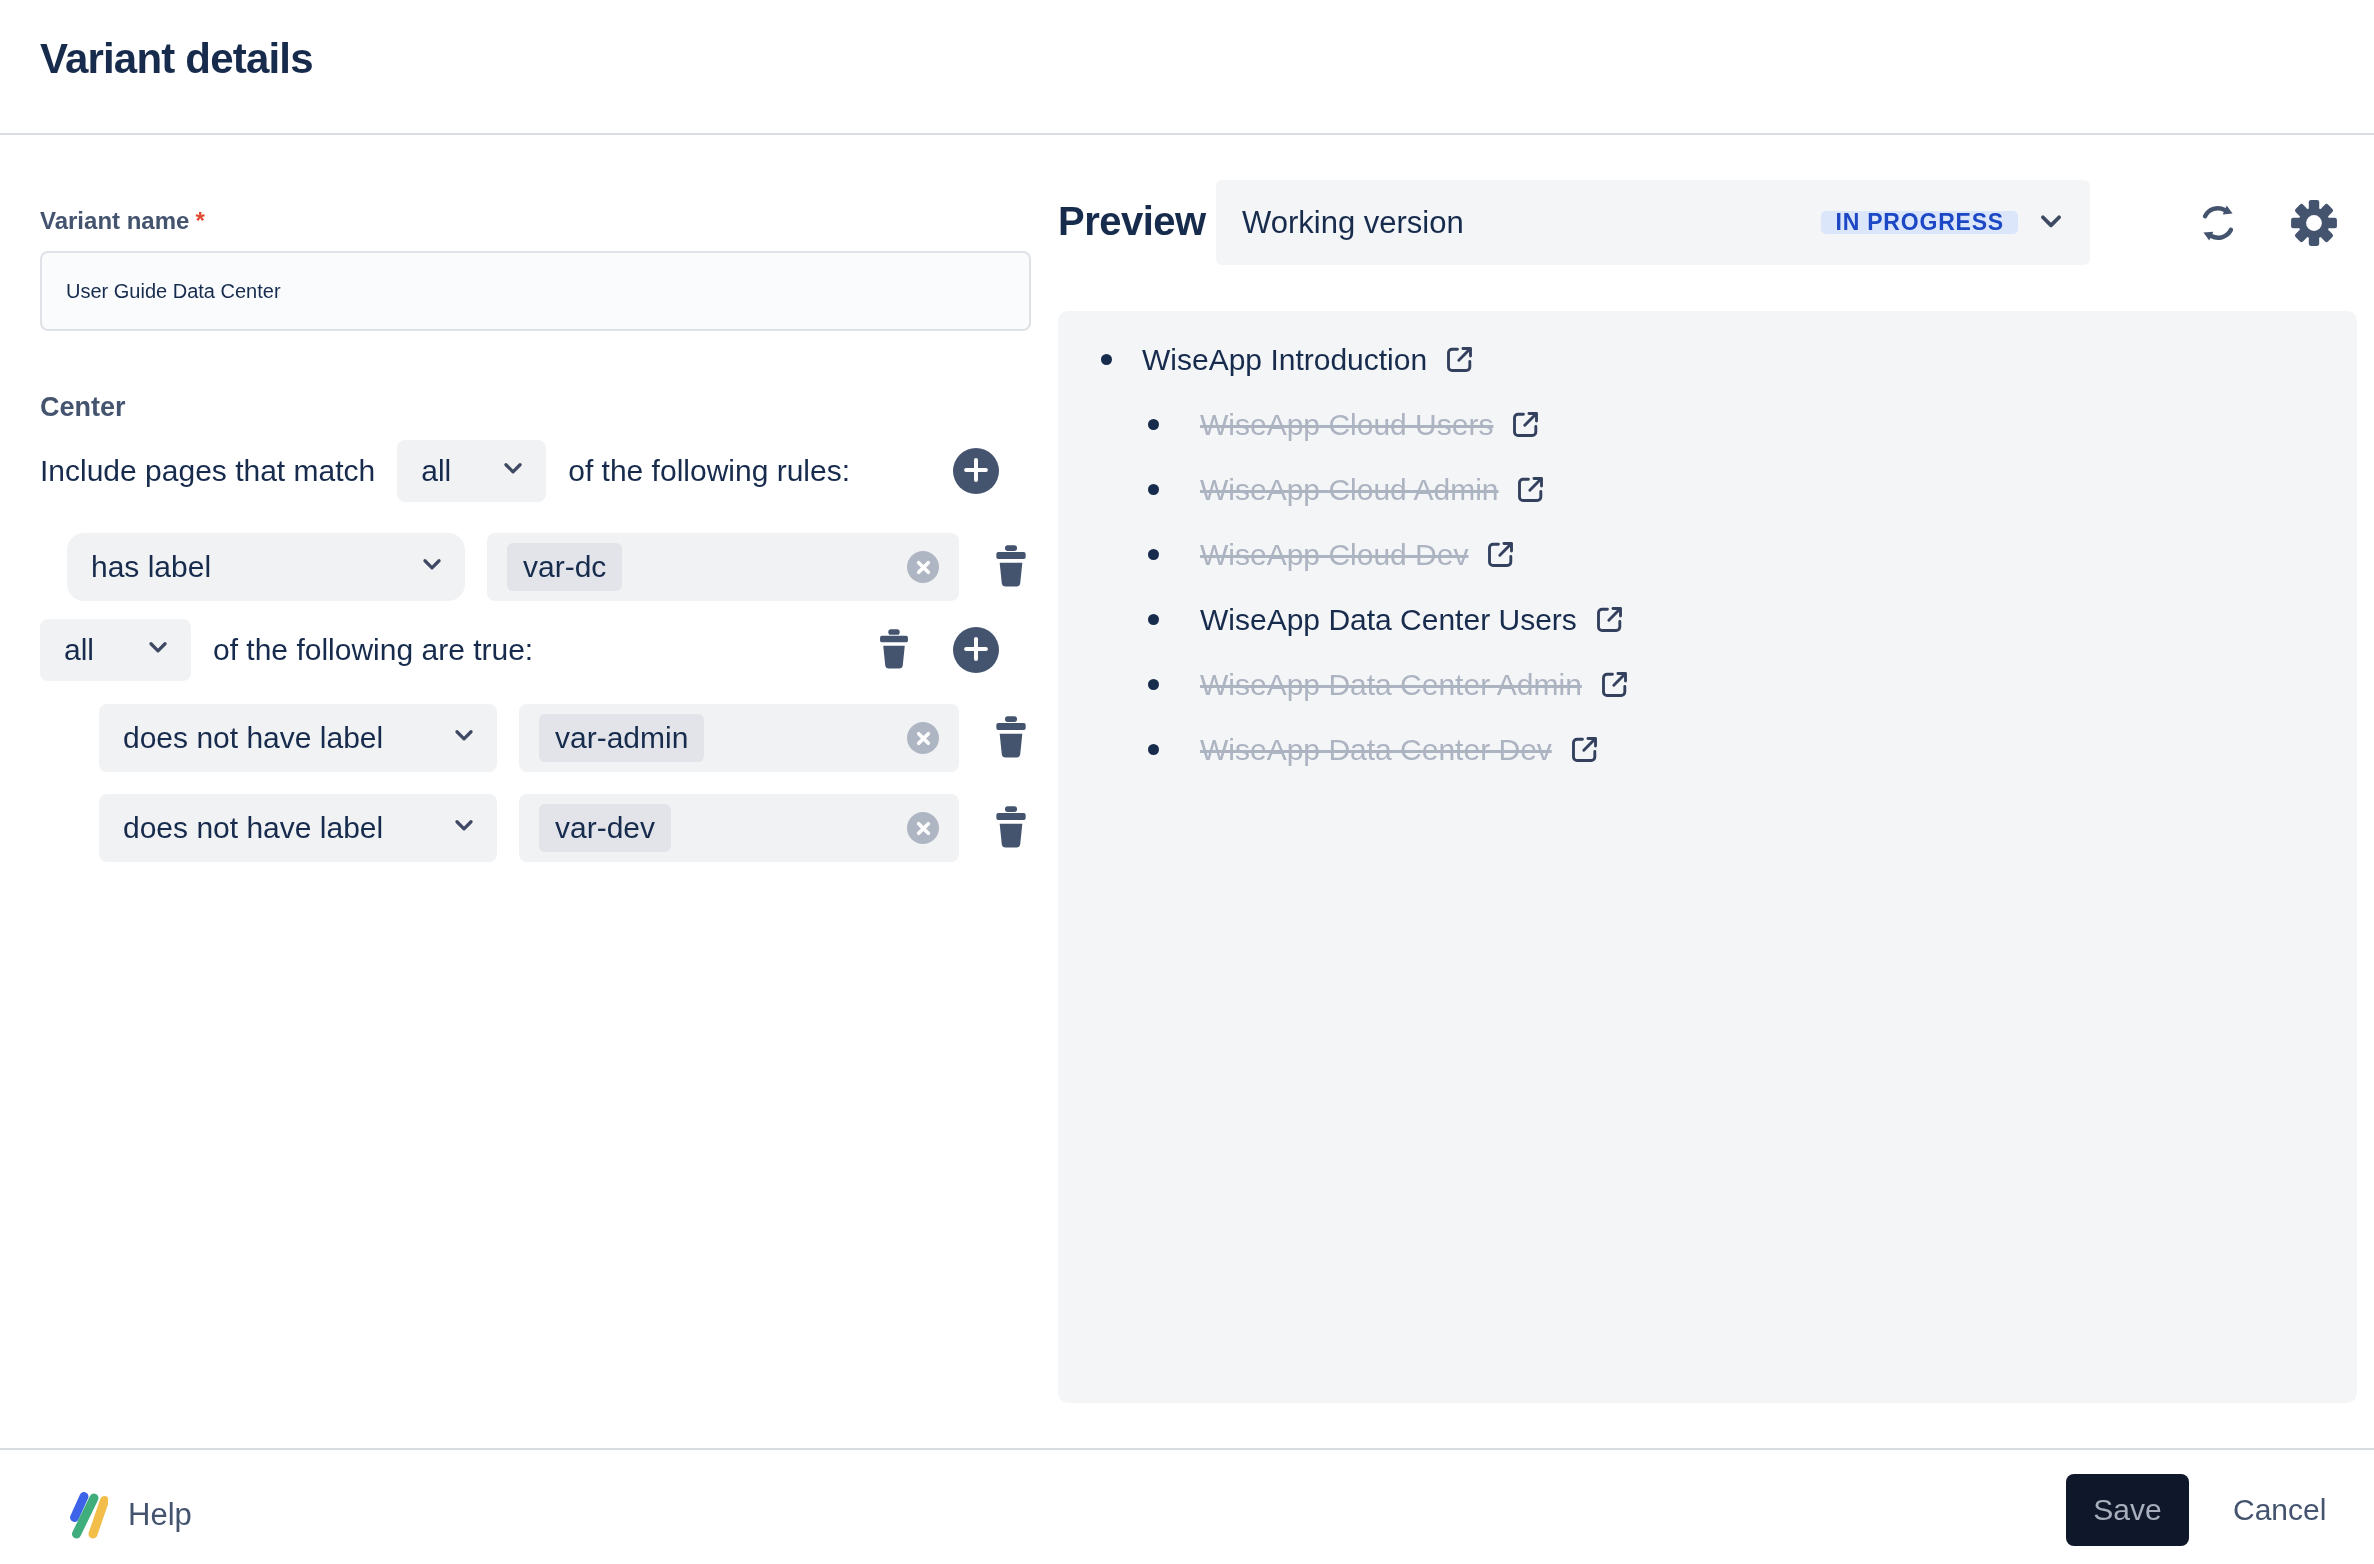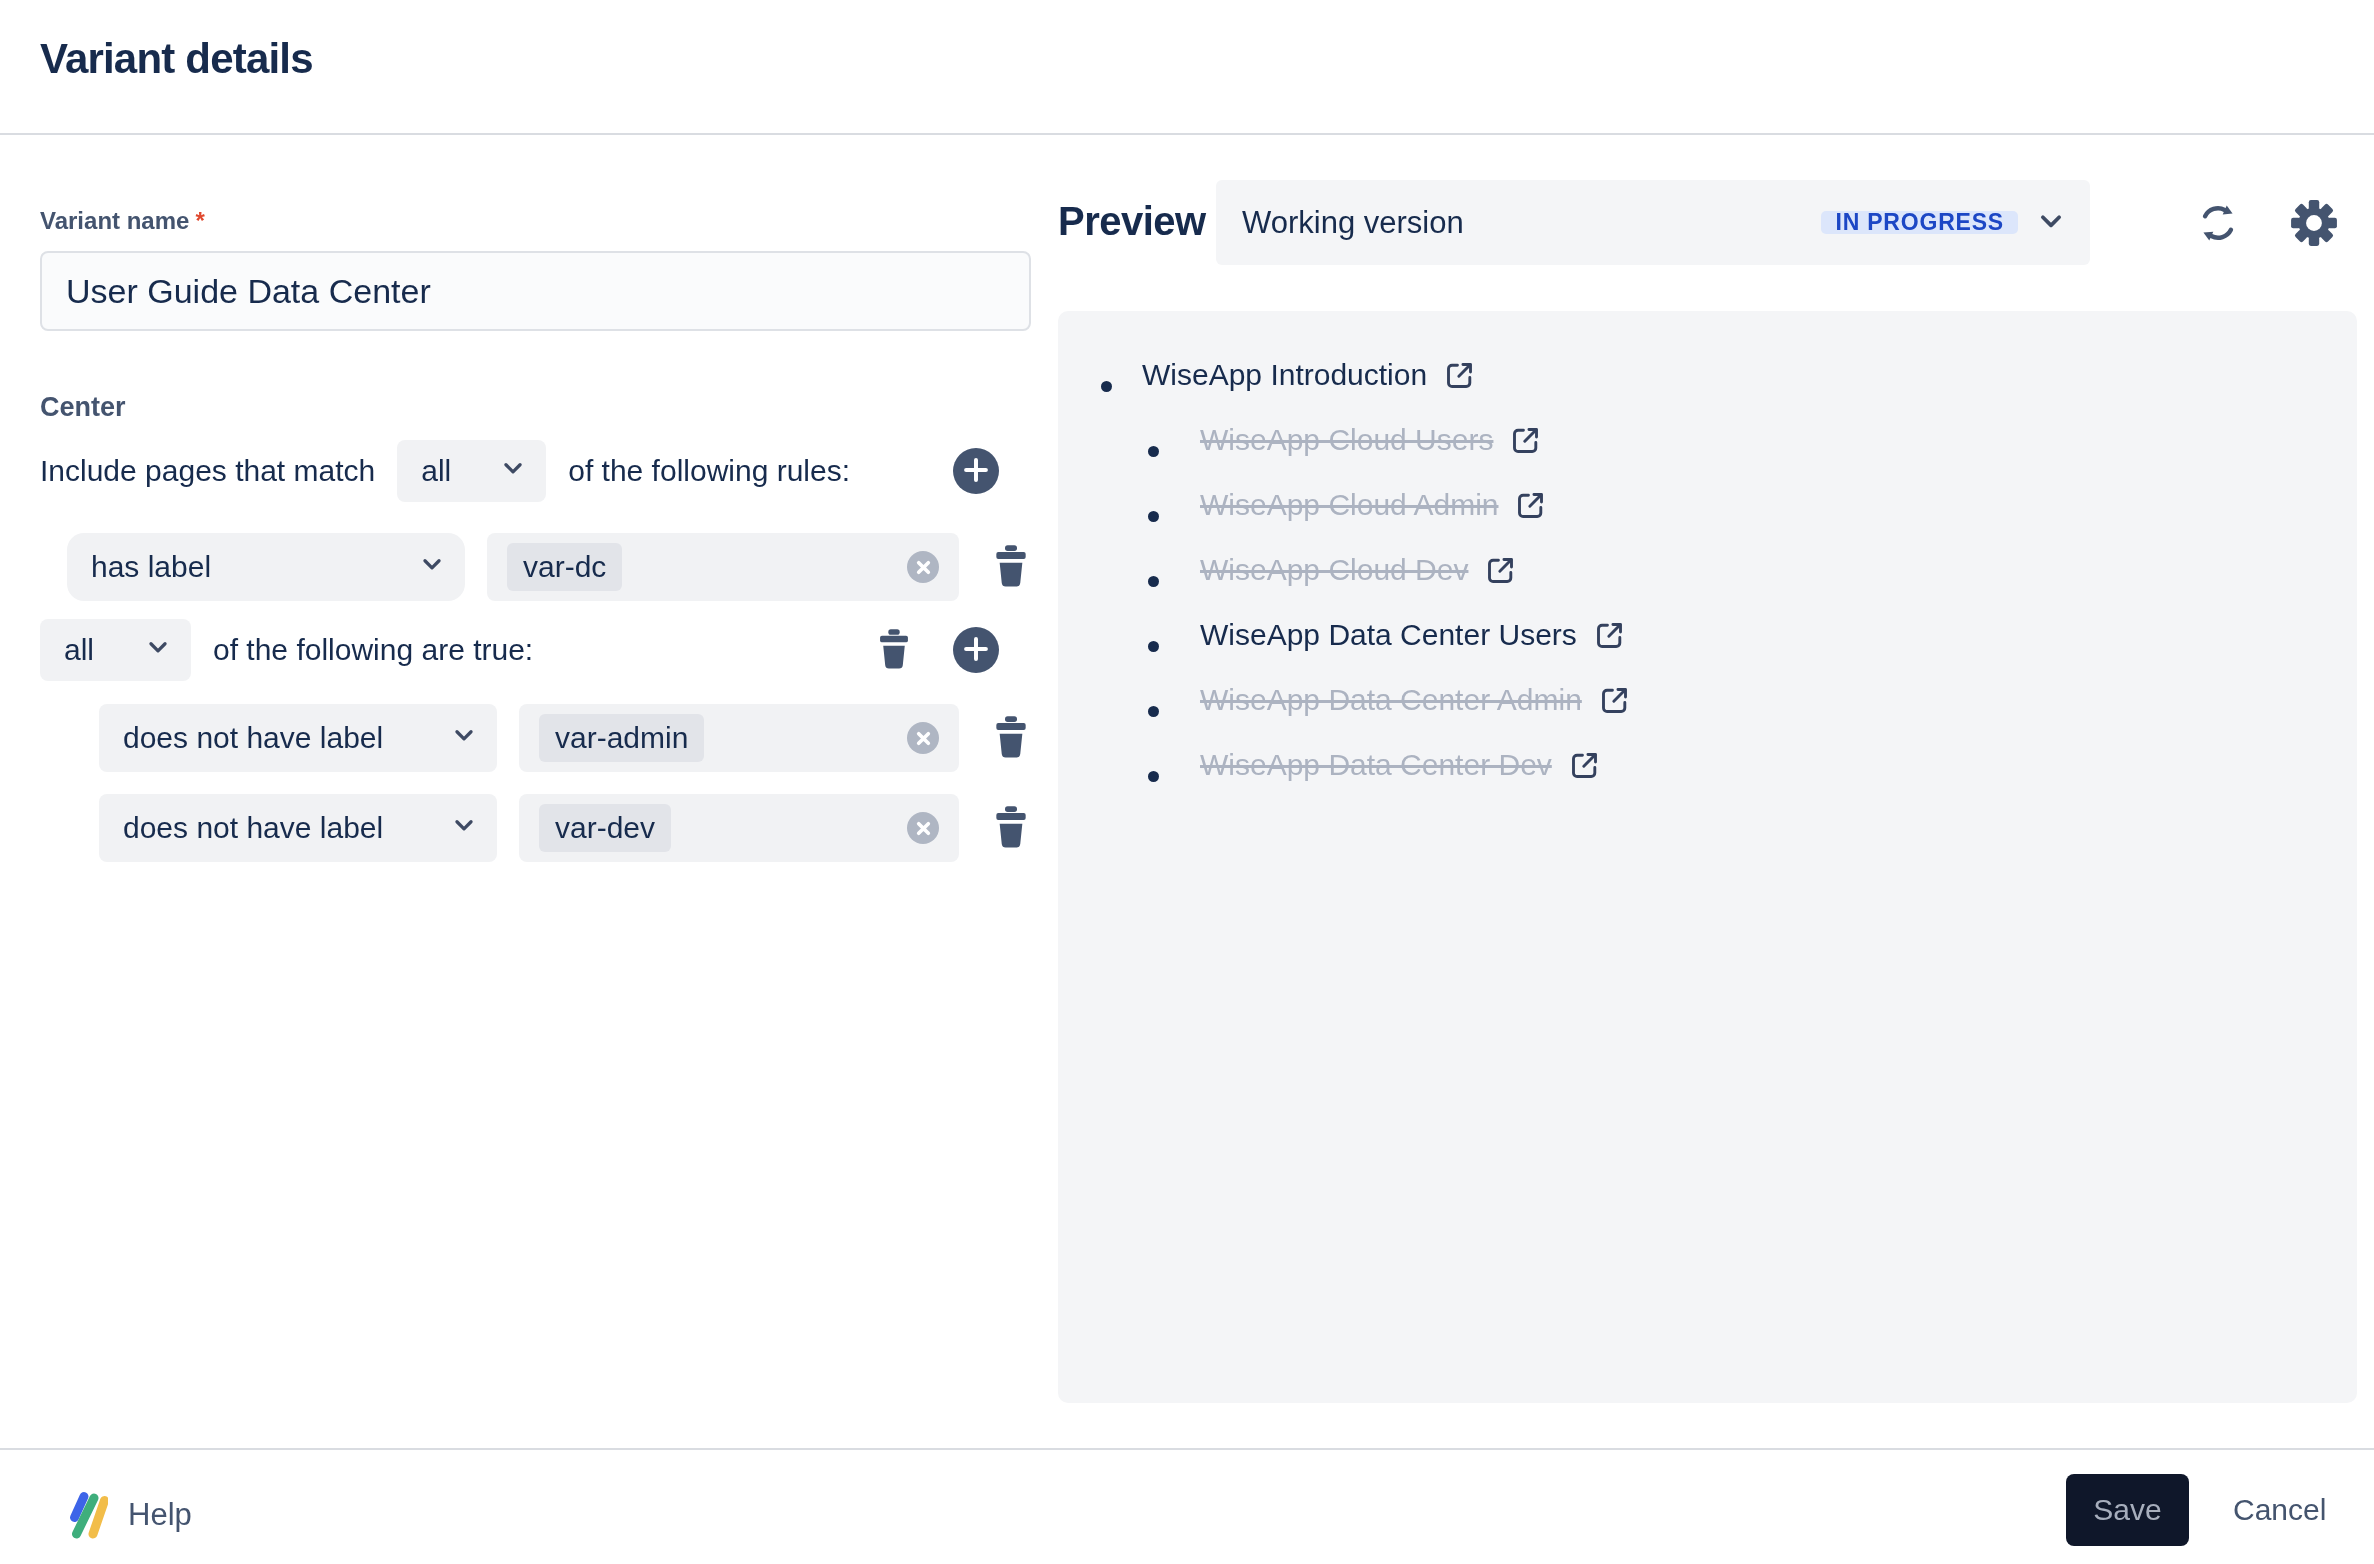--- a/index.html
+++ b/index.html
@@ -9,21 +9,21 @@
   
   .page-title{position:absolute;left:40px;top:36px;font-size:42px;font-weight:700;
               letter-spacing:-0.8px;color:#172B4D;line-height:1.1;}
   .hdr-divider{position:absolute;left:0;top:133px;width:2374px;height:2px;background:#D9DCE1;}
 
   
   .field-label{position:absolute;left:40px;top:207px;font-size:24px;font-weight:700;color:#44546F;}
   .req{color:#E0492F;margin-left:6px;}
   .name-input{position:absolute;left:40px;top:251px;width:991px;height:80px;box-sizing:border-box;
               border:2px solid #DEE1E6;border-radius:8px;background:#FAFBFC;padding:0 24px;
-              font-family:"Liberation Sans",sans-serif;font-size:34px;color:#172B4D;outline:none;}
+              font-family:"Liberation Sans",sans-serif;font-size:20px;color:#172B4D;outline:none;}
   .rules-heading{position:absolute;left:40px;top:392px;font-size:27px;font-weight:700;color:#44546F;}
 
   .row{position:absolute;display:flex;align-items:center;justify-content:flex-end;}
   .row-text{font-size:30px;color:#172B4D;white-space:nowrap;}
 
   .select-pill{display:flex;align-items:center;justify-content:space-between;box-sizing:border-box;
                background:#F1F2F4;border-radius:8px;height:62px;padding:0 20px 0 24px;
                font-size:30px;color:#172B4D;cursor:pointer;}
   .select-pill.tall{height:68px;}
   .chev{flex:0 0 auto;}
@@ -46,21 +46,21 @@
                   padding:0 24px 0 26px;cursor:pointer;}
   .version-label{font-size:31px;color:#172B4D;}
   .status-badge{margin-left:auto;background:#DCE6FB;color:#1C47C5;font-size:23px;font-weight:700;
                 letter-spacing:0.8px;border-radius:5px;padding:0 14px;line-height:1;}
   .refresh-btn{position:absolute;left:2195px;top:200px;}
   .gear-btn{position:absolute;left:2289px;top:198px;}
 
   .preview-panel{position:absolute;left:1058px;top:311px;width:1299px;height:1092px;
                  background:#F4F5F7;border-radius:10px;}
   .pages{list-style:none;margin:0;padding:16px 0 0 0;}
-  .pages li{display:flex;align-items:flex-end;height:65px;font-size:30px;color:#172B4D;}
+  .pages li{display:flex;align-items:center;height:65px;font-size:30px;color:#172B4D;}
   .pages li .bullet{width:11px;height:11px;border-radius:50%;background:#172B4D;flex:0 0 auto;}
   .pages li.lvl1 .bullet{margin-left:43px;}
   .pages li.lvl1 .pg-title{margin-left:30px;}
   .pages li.lvl2 .bullet{margin-left:90px;}
   .pages li.lvl2 .pg-title{margin-left:41px;}
   .pages li .ext{margin-left:16px;flex:0 0 auto;display:flex;}
   .pages li.struck .pg-title{color:#ACB3C1;text-decoration:line-through;text-decoration-thickness:2.5px;}
 
   
   .ftr-divider{position:absolute;left:0;top:1448px;width:2374px;height:2px;background:#D9DCE1;}

